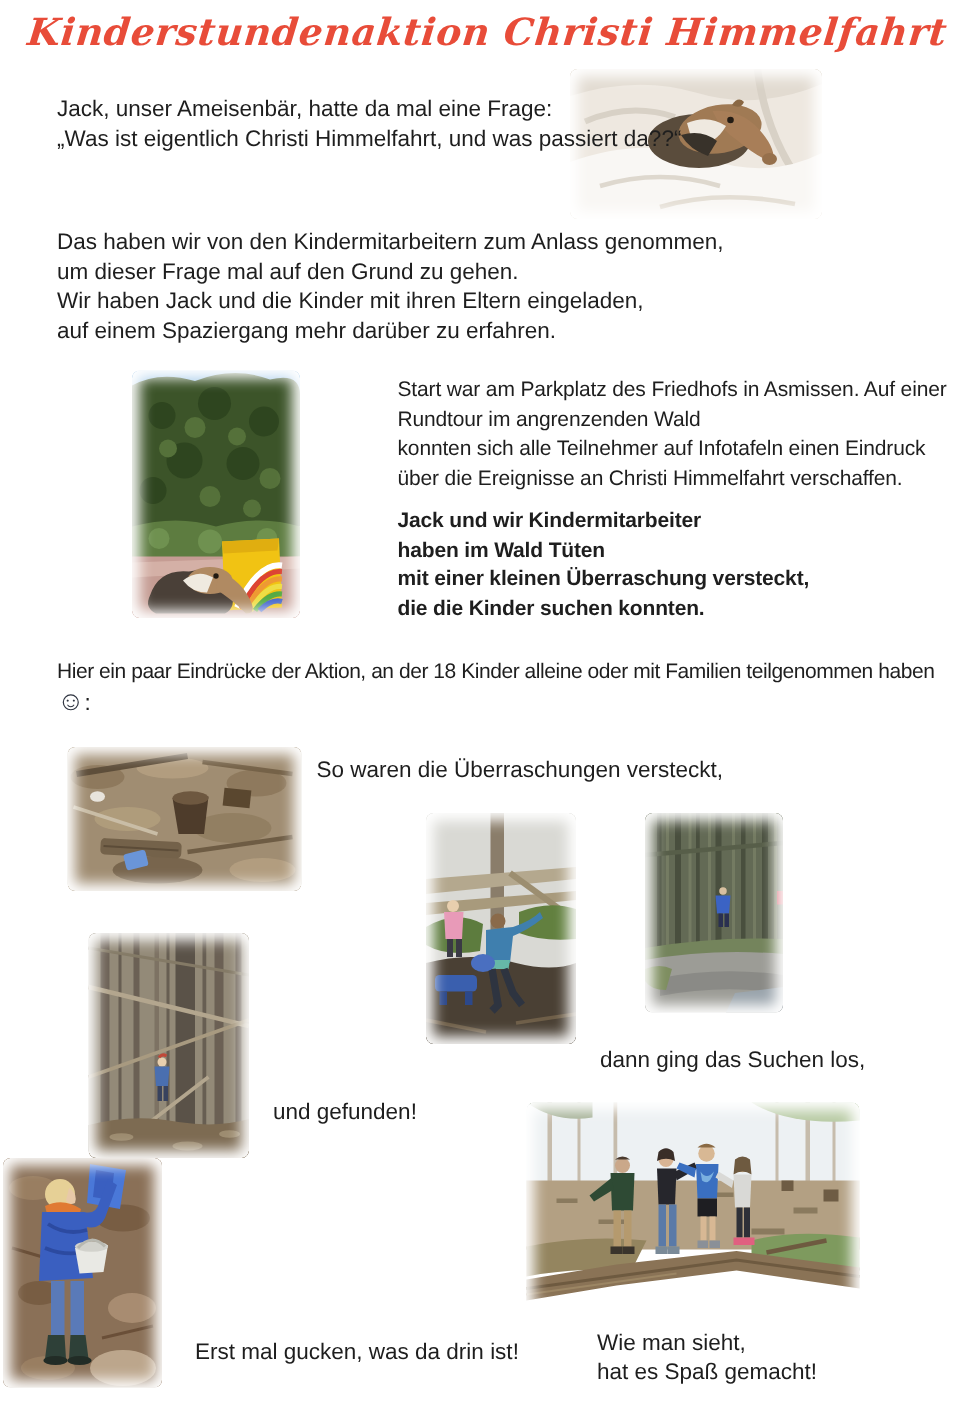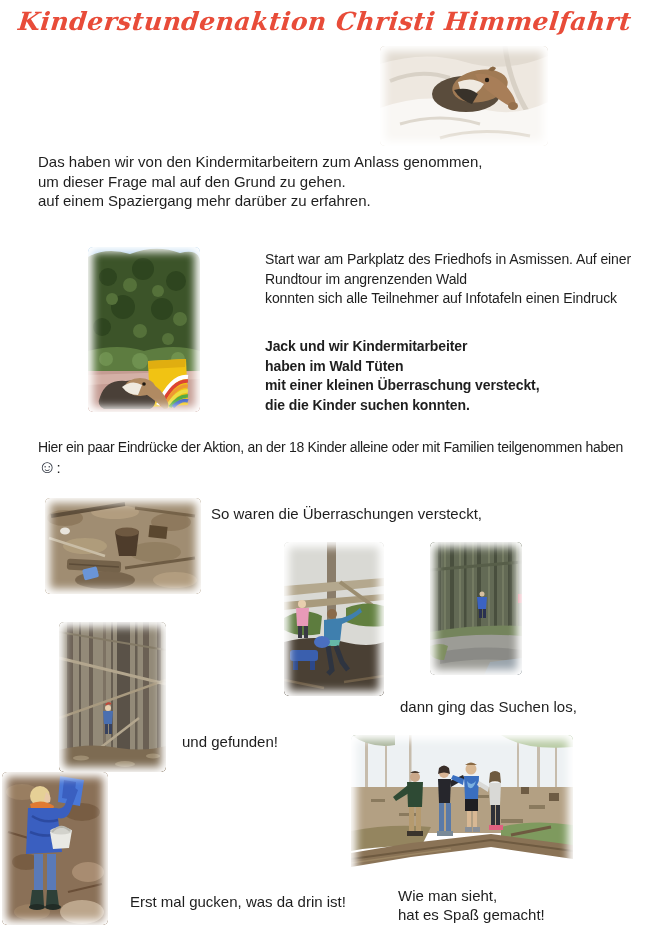--- a/index.html
+++ b/index.html
@@ -57,24 +57,29 @@
       <ellipse cx="100" cy="40" rx="28" ry="16" fill="#a07a54" transform="rotate(-10 100 40)"></ellipse>
       <path d="M95,28 Q118,26 132,48 Q138,58 134,62 Q124,58 112,48 Q100,40 95,28 Z" fill="#a87e58"></path>
       <ellipse cx="133" cy="60" rx="5" ry="4" fill="#96704c"></ellipse>
       <path d="M78,36 Q92,30 104,38 Q96,52 82,50 Z" fill="#efe9e0"></path>
       <path d="M74,44 Q88,40 98,48 L92,58 Q80,54 74,44 Z" fill="#38322a"></path>
       <circle cx="107" cy="34" r="2.2" fill="#241c14"></circle>
       <path d="M108,24 q4,-6 8,-2 q-2,5 -8,2" fill="#8a6844"></path>
     </svg>
   </div>
 
+  <div class="tblock" style="left:38px; top:63px;">
+    <p>Jack, unser Ameisenbär, hatte da mal eine Frage:</p>
+    <p>„Was ist eigentlich Christi Himmelfahrt, und was passiert da??“</p>
+  </div>
 
   <div class="tblock" style="left:38px; top:152px;">
     <p>Das haben wir von den Kindermitarbeitern zum Anlass genommen,</p>
     <p>um dieser Frage mal auf den Grund zu gehen.</p>
+    <p>Wir haben Jack und die Kinder mit ihren Eltern eingeladen,</p>
     <p>auf einem Spaziergang mehr darüber zu erfahren.</p>
   </div>
 
   <div class="photo" style="left:88px; top:247px; width:112px; height:165px;" title="Jack mit gelber Regenbogen-Tüte vor grüner Hecke">
     <svg viewBox="0 0 112 165" preserveAspectRatio="none">
       <rect width="112" height="40" fill="#a9cdea"></rect>
       <path d="M0,10 Q18,0 42,7 Q68,-3 92,6 Q112,1 112,16 L112,104 Q82,116 44,110 Q16,115 0,106 Z" fill="#3c5429"></path>
       <g fill="#2e451f">
         <circle cx="20" cy="30" r="9"></circle>
           <circle cx="55" cy="22" r="11"></circle>
@@ -112,20 +117,21 @@
       <path d="M58,134 Q74,140 80,156 Q82,162 76,162 Q66,152 56,146 Z" fill="#b08a62"></path>
       <path d="M34,140 Q44,132 54,138 L50,148 Q40,148 34,140 Z" fill="#efeae0"></path>
       <circle cx="56" cy="137" r="1.8" fill="#201a12"></circle>
     </svg>
   </div>
 
   <div class="tblock walk" style="left:265px; top:250px;">
     <p>Start war am Parkplatz des Friedhofs in Asmissen. Auf einer</p>
     <p>Rundtour im angrenzenden Wald</p>
     <p>konnten sich alle Teilnehmer auf Infotafeln einen Eindruck</p>
+    <p>über die Ereignisse an Christi Himmelfahrt verschaffen.</p>
   </div>
   <div class="tblock walk" style="left:265px; top:337px;font-weight:bold;">
     <p>Jack und wir Kindermitarbeiter</p>
     <p>haben im Wald Tüten</p>
     <p>mit einer kleinen Überraschung versteckt,</p>
     <p>die die Kinder suchen konnten.</p>
   </div>
 
   <div class="tblock" style="left:38px; top:438px;">
     <p class="fitline">Hier ein paar Eindrücke der Aktion, an der 18 Kinder alleine oder mit Familien teilgenommen haben</p>

